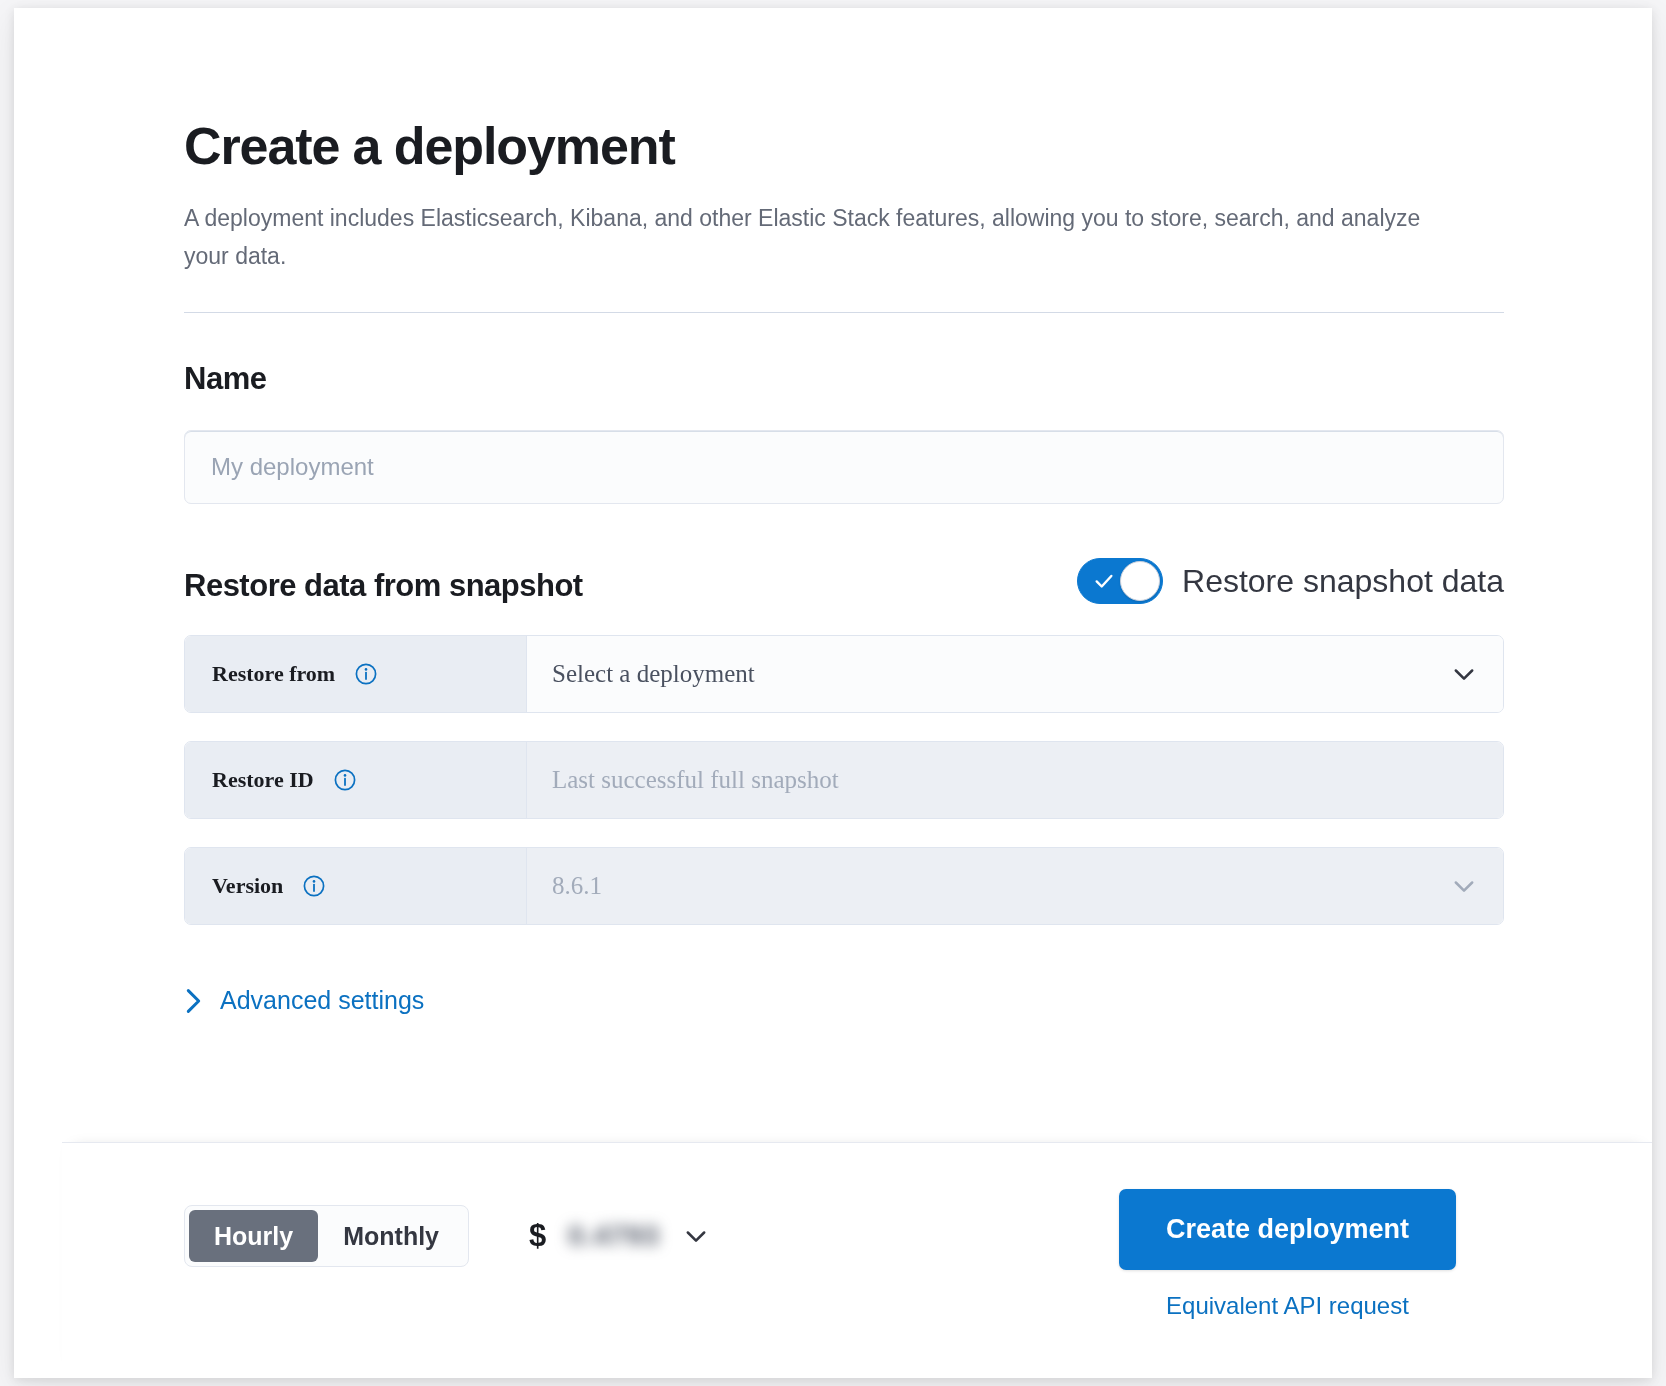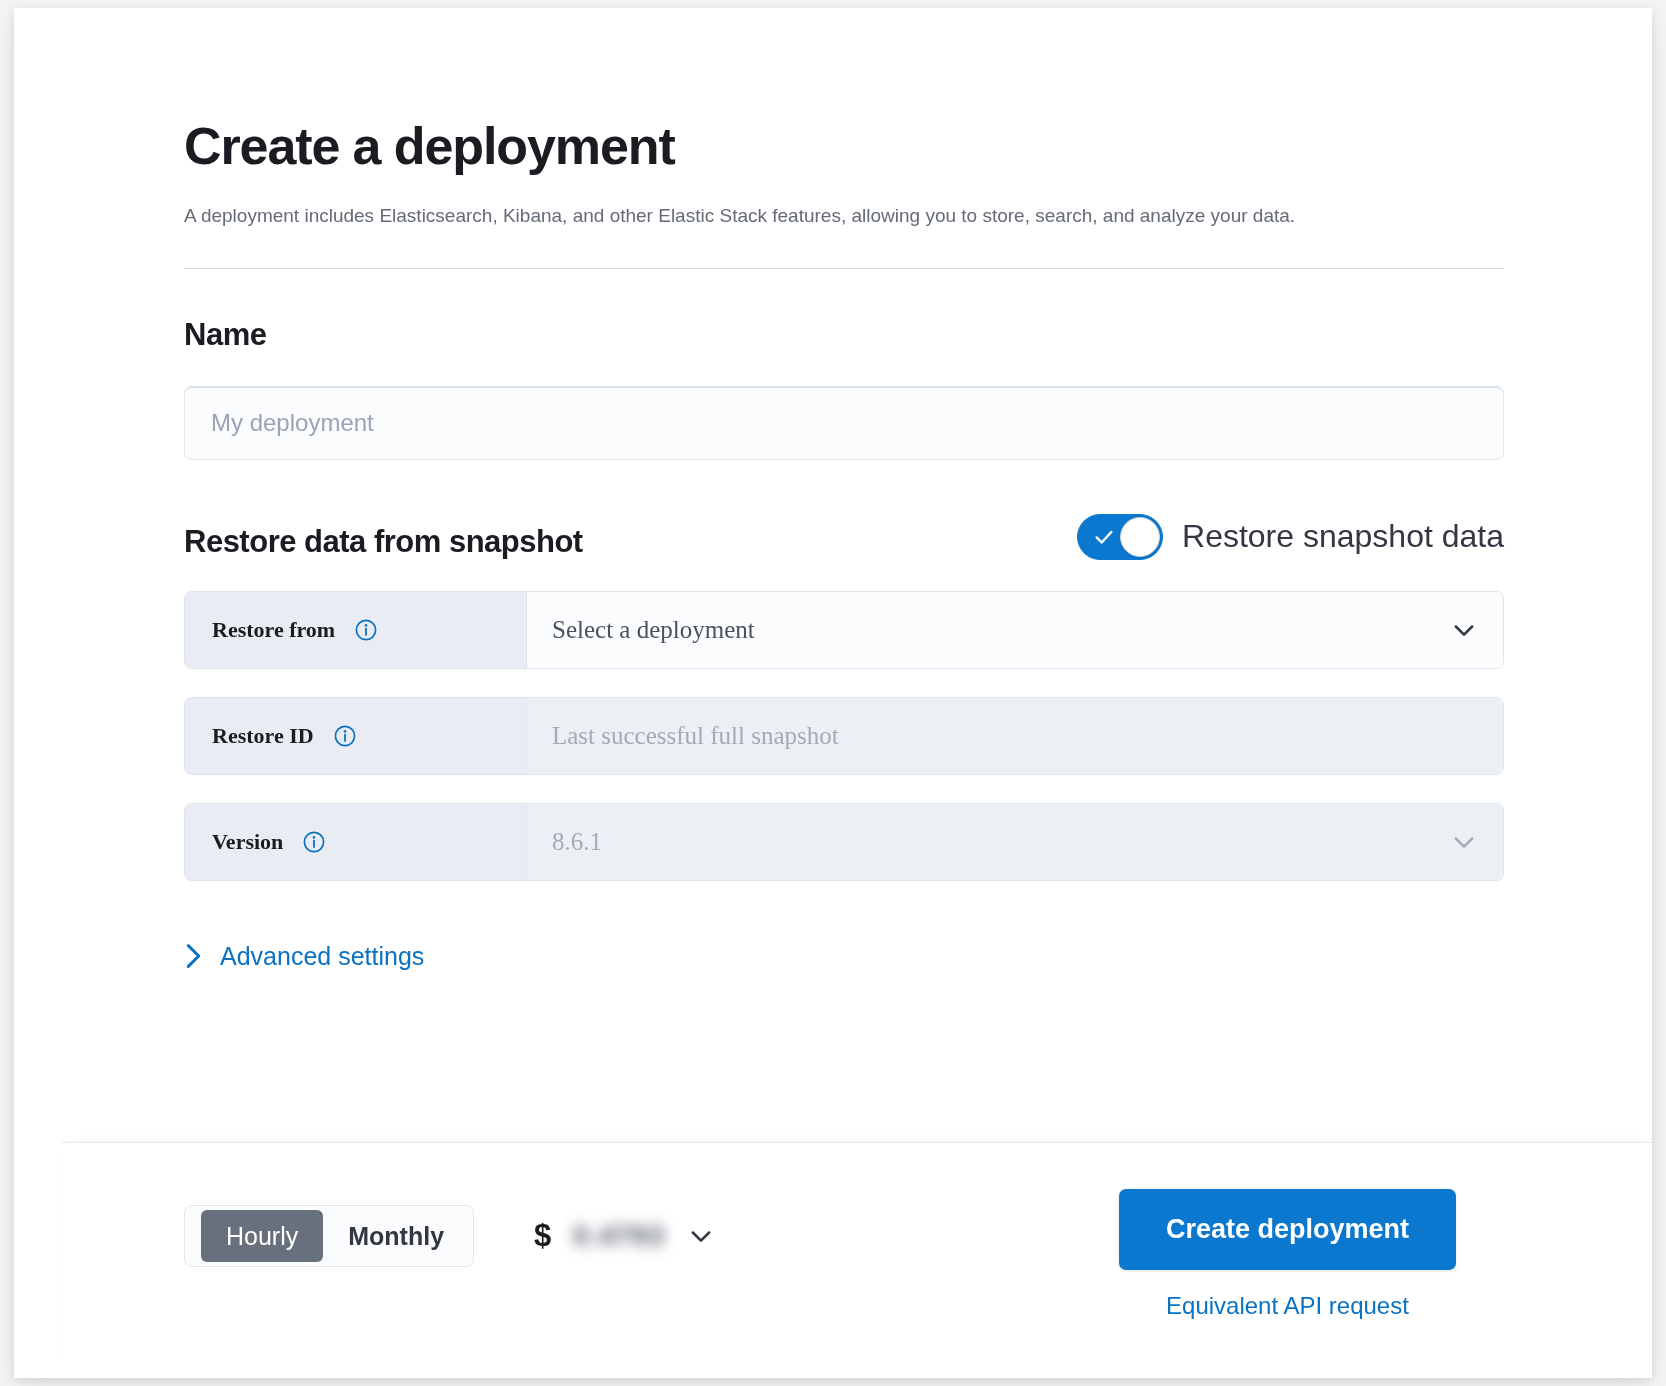--- a/index.html
+++ b/index.html
@@ -35,21 +35,21 @@
   .title {
     font-size: 52px;
     line-height: 1.08;
     font-weight: 700;
     color: #1a1c21;
     letter-spacing: -1.1px;
     padding-top: 110px;
   }
   .subtitle {
     margin-top: 26px;
-    font-size: 19px;
+    font-size: 23px;
     line-height: 1.65;
     color: #646a77;
     max-width: 1270px;
     font-weight: 400;
   }
   .divider {
     margin-top: 36px;
     margin-right: 0;
     height: 1px;
     background: #d3dae6;
@@ -185,22 +185,21 @@
     display: flex; align-items: center; justify-content: center;
     padding: 0 25px;
     font-size: 25px;
     border-radius: 6px;
     color: #343741;
     font-weight: 700;
   }
   .seg .opt.active {
     background: #69707d;
     color: #ffffff;
-    font-weight: 400;
-    margin-left: 12px;
+    font-weight: 700;
   }
   .price { display: flex; align-items: center; gap: 22px; }
   .price .dollar { font-size: 31px; font-weight: 700; color: #1a1c21; }
   .price .amount {
     font-size: 28px; color: #4a5160; font-weight: 600;
     filter: blur(7px);
     letter-spacing: 1px;
   }
   .price .chev2 { width: 28px; height: 28px; }
 

